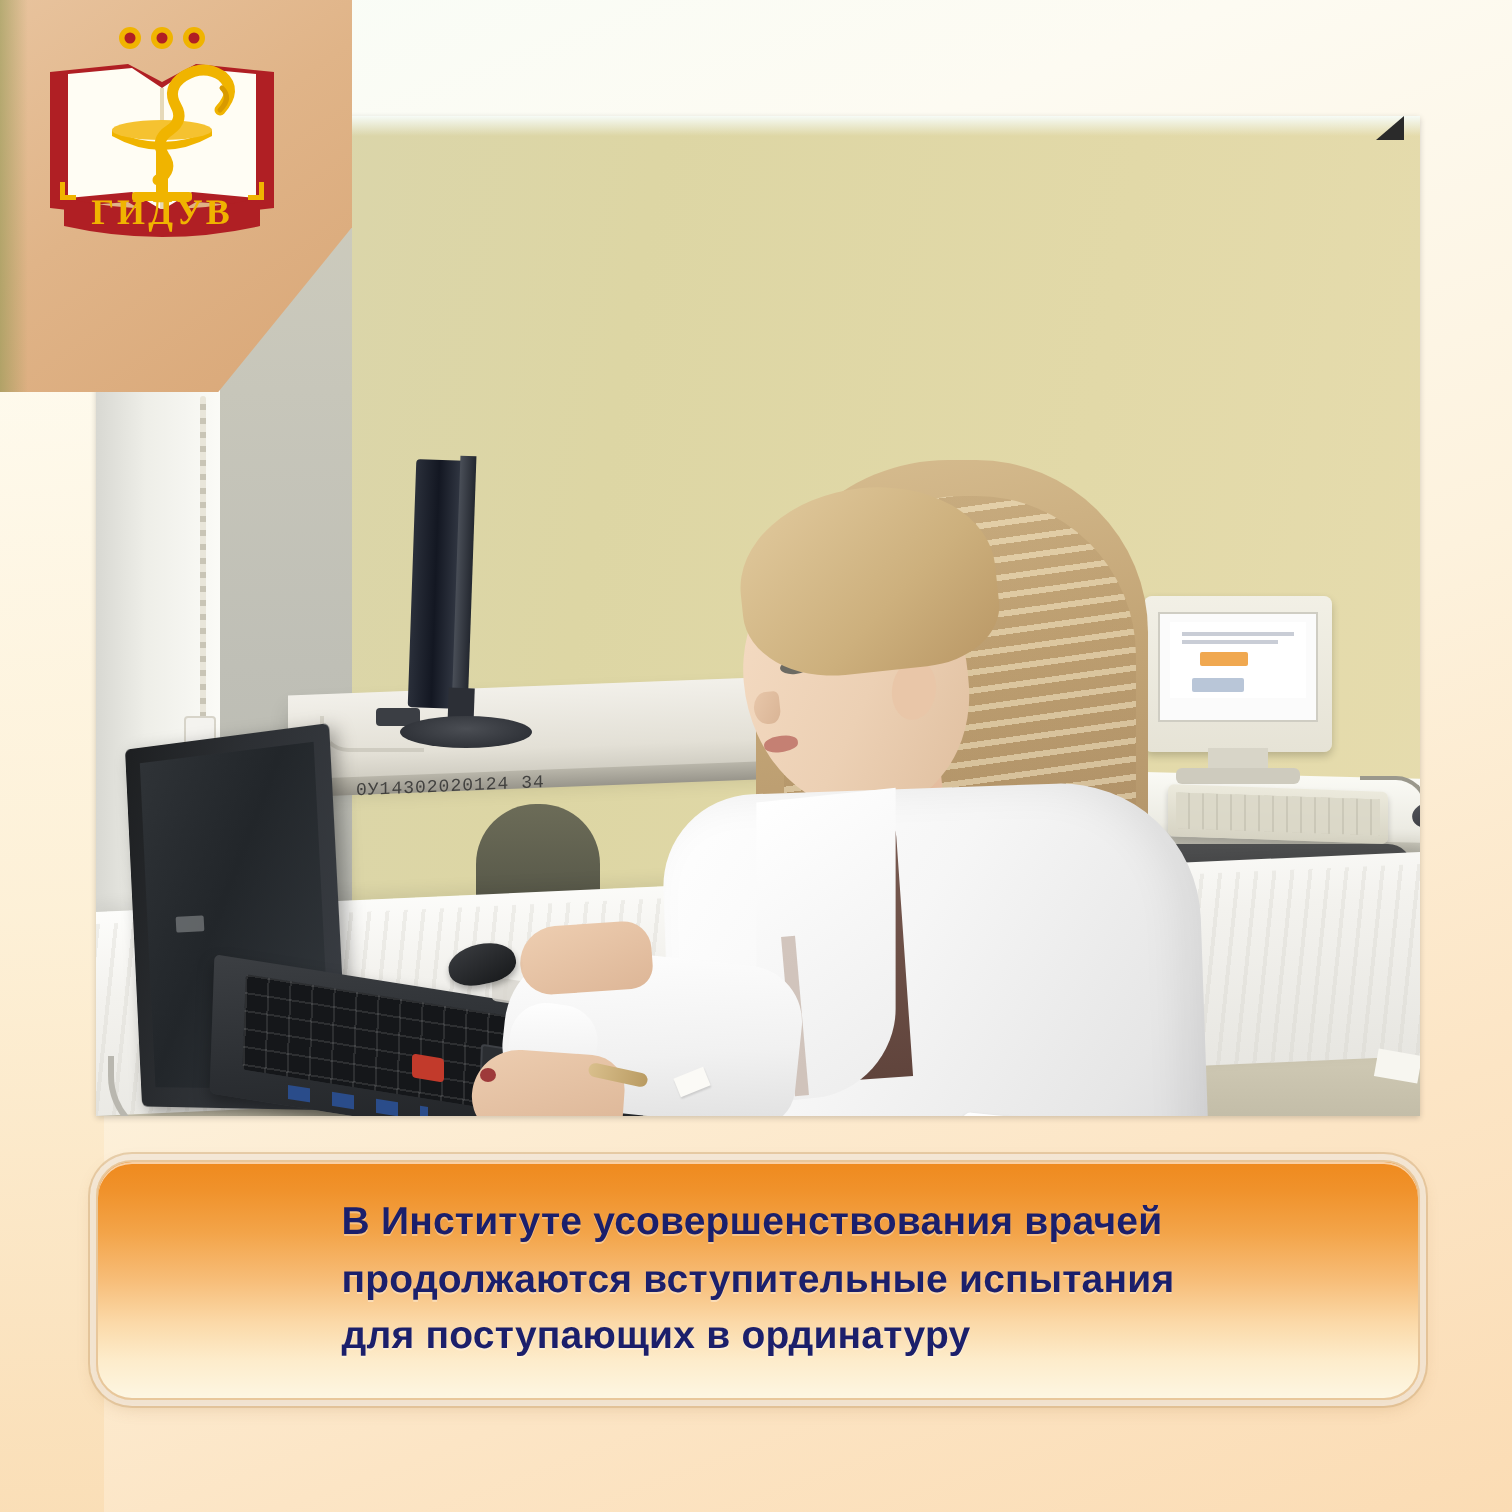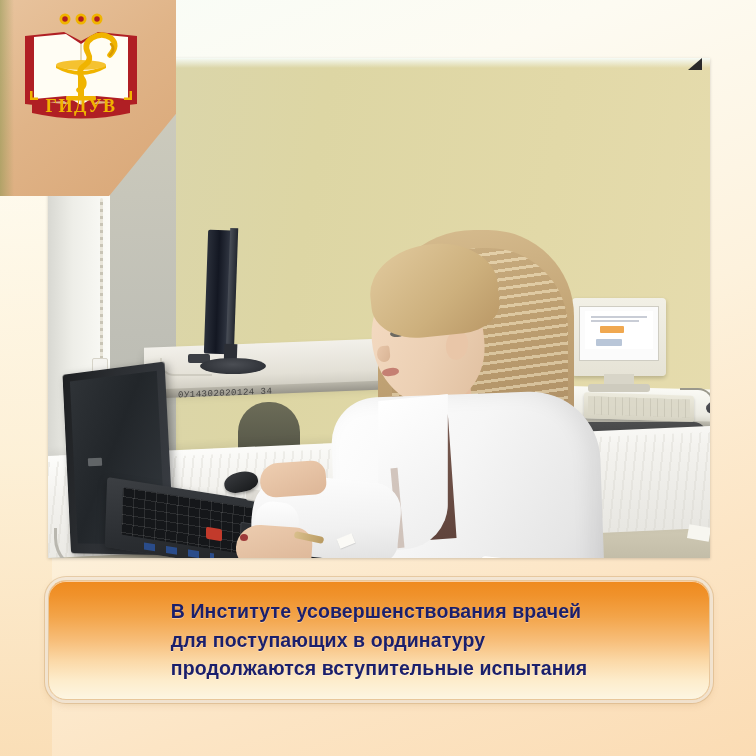--- a/index.html
+++ b/index.html
@@ -653,18 +653,18 @@
       <text x="138" y="212" text-anchor="middle" font-family="Liberation Serif, serif" font-size="36" font-weight="bold" fill="#f0b400" letter-spacing="3">ГИДУВ</text>
 
       <path d="M36 170 l0 18 l16 0 l0 -5 l-11 0 l0 -13 z" fill="#f0b400"></path>
       <path d="M240 170 l0 18 l-16 0 l0 -5 l11 0 l0 -13 z" fill="#f0b400"></path>
     </svg>
   </div>
 
   <div id="banner">
     <div id="banner-text">
       <span class="ln">В Институте усовершенствования врачей</span>
+      <span class="ln">продолжаются вступительные испытания</span>
       <span class="ln">для поступающих в ординатуру</span>
-      <span class="ln">продолжаются вступительные испытания</span>
     </div>
   </div>
 
 </div>
 
 </body></html>

